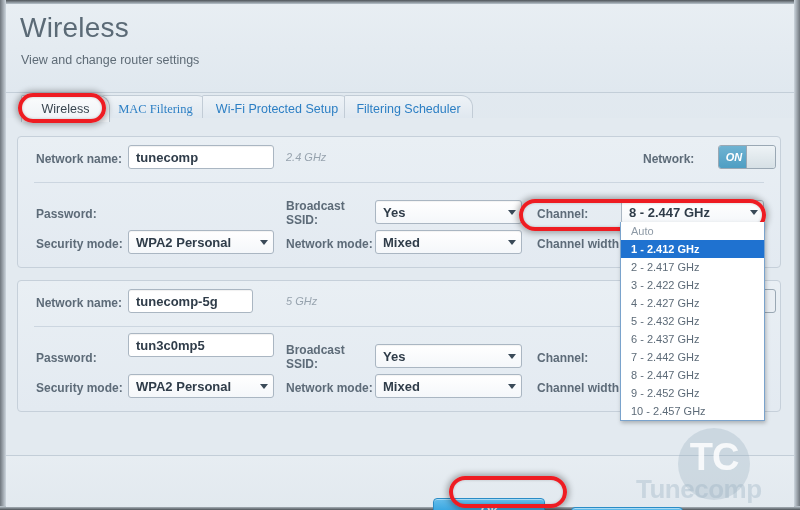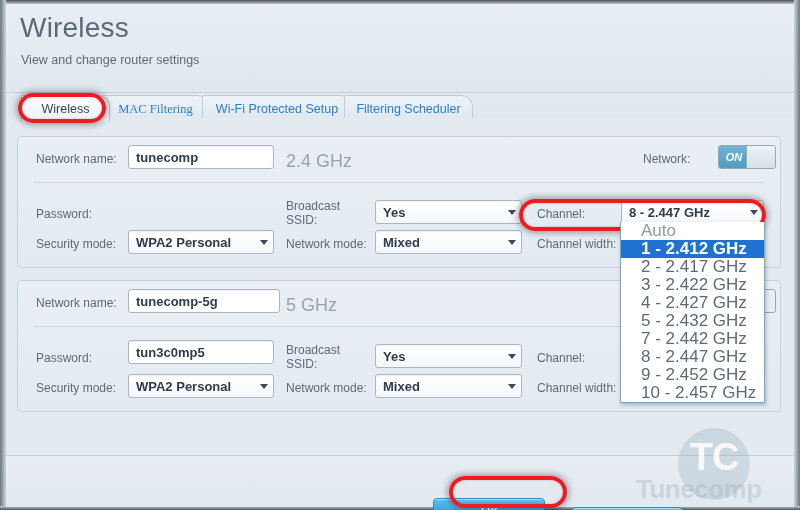--- a/index.html
+++ b/index.html
@@ -51,22 +51,22 @@
   .panel{
     position:absolute;left:11px;width:762px;
     background:linear-gradient(180deg,#e9eff4 0%, #e3eaf1 100%);
     border:1px solid #c6d0da;border-radius:4px;
   }
   .panel1{top:11px;height:130px;}
   .panel2{top:155px;height:130px;}
 
   .divider{position:absolute;left:16px;width:730px;height:1px;background:#ccd6e0;}
 
-  .lbl{position:absolute;font-size:12px;color:#5d6b78;font-weight:normal;}
-  .muted{position:absolute;font-size:18px;color:#97a3ae;}
+  .lbl{position:absolute;font-size:12px;color:#5d6b78;font-weight:bold;}
+  .muted{position:absolute;font-size:11px;color:#97a3ae;font-style:italic;}
 
   .txt{
     position:absolute;height:24px;line-height:24px;
     background:#ffffff;border:1px solid #aab6c2;border-radius:3px;
     font-size:13px;font-weight:bold;color:#2f3c49;
     padding:0 7px;box-sizing:border-box;
     box-shadow:inset 0 1px 1px rgba(0,0,0,.06);
   }
   .sel{
     position:absolute;height:24px;line-height:24px;
@@ -94,21 +94,21 @@
   
   .hl{position:absolute;border:4px solid #ee1c22;border-radius:22px;box-sizing:border-box;z-index:9;
       box-shadow:0 0 6px 2px rgba(0,0,0,.32), inset 0 0 3px rgba(0,0,0,.2);pointer-events:none;}
 
   
   .dropdown{
     position:absolute;z-index:20;background:#ffffff;
     border:1px solid #7aa3cc;border-top:none;
     box-shadow:1px 2px 4px rgba(0,0,0,.25);
   }
-  .ddopt{height:18px;line-height:18px;font-size:17px;color:#5d6b78;padding:0 20px;white-space:nowrap;cursor:pointer;}
+  .ddopt{height:18px;line-height:18px;font-size:11px;color:#5d6b78;padding:0 10px;white-space:nowrap;cursor:pointer;}
   .ddopt.sel-opt{background:#1f72d0;color:#ffffff;font-weight:bold;}
   .ddopt.auto{color:#8e9aa6;}
 
   
   .footerwrap{position:absolute;left:0;top:451px;width:788px;height:51px;
      background:linear-gradient(180deg,#e7edf2,#e2e9ef);border-top:1px solid #c3ced8;}
   .btn{
     position:absolute;top:11px;height:26px;line-height:25px;text-align:center;
     font-size:12.5px;color:#ffffff;font-weight:bold;
     background:linear-gradient(180deg,#64bdeb 0%, #36a5e0 48%, #2b97d6 52%, #2f9fdb 100%);
@@ -192,29 +192,29 @@
           <span class="caret"></span>
         </div>
 
         <div class="lbl" style="left:519px;top:100px;">Channel width:</div>
       </div>
 
       <div class="panel panel2">
         <div class="divider" style="top:45px;"></div>
 
         <div class="lbl" style="left:18px;top:15px;">Network name:</div>
-        <div class="txt" style="left:110px;top:8px;width:152px;">tunecomp-5g</div>
+        <div class="txt" style="left:110px;top:8px;width:125px;">tunecomp-5g</div>
         <div class="muted" style="left:268px;top:14px;">5 GHz</div>
 
         <div class="toggle" style="left:700px;top:8px;">
           <div class="knob" style="left:0;right:auto;border-left:none;border-right:1px solid #9aa8b4;"></div>
         </div>
 
         <div class="lbl" style="left:18px;top:70px;">Password:</div>
-        <div class="txt" style="left:110px;top:59px;width:146px;">tun3c0mp5</div>
+        <div class="txt" style="left:110px;top:52px;width:146px;">tun3c0mp5</div>
 
         <div class="lbl" style="left:268px;top:62px;">Broadcast</div>
         <div class="lbl" style="left:268px;top:76px;">SSID:</div>
         <div class="sel" style="left:357px;top:63px;width:147px;">
           <span>Yes</span>
           <span class="caret"></span>
         </div>
 
         <div class="lbl" style="left:18px;top:100px;">Security mode:</div>
         <div class="sel" style="left:110px;top:93px;width:146px;">
@@ -232,20 +232,21 @@
         <div class="lbl" style="left:519px;top:100px;">Channel width:</div>
       </div>
 
       <div class="dropdown" id="channel-dropdown" style="left:614px;top:97px;width:143px;">
           <div class="ddopt auto">Auto</div>
           <div class="ddopt sel-opt">1 - 2.412 GHz</div>
           <div class="ddopt">2 - 2.417 GHz</div>
           <div class="ddopt">3 - 2.422 GHz</div>
           <div class="ddopt">4 - 2.427 GHz</div>
           <div class="ddopt">5 - 2.432 GHz</div>
+          <div class="ddopt">6 - 2.437 GHz</div>
           <div class="ddopt">7 - 2.442 GHz</div>
           <div class="ddopt">8 - 2.447 GHz</div>
           <div class="ddopt">9 - 2.452 GHz</div>
           <div class="ddopt">10 - 2.457 GHz</div>
         </div>
 
     </div>
 
     <div class="footerwrap">
       <div class="btn" style="left:427px;width:110px;margin-top:31px;">Ok</div>

